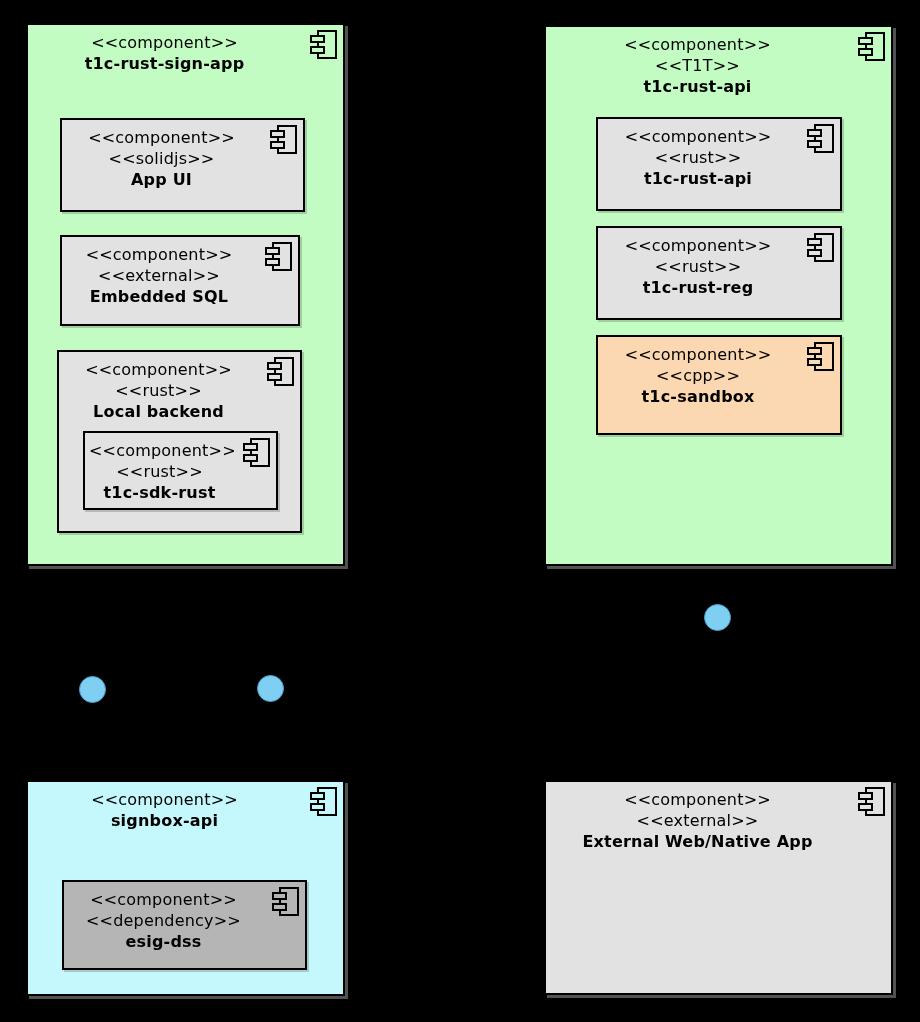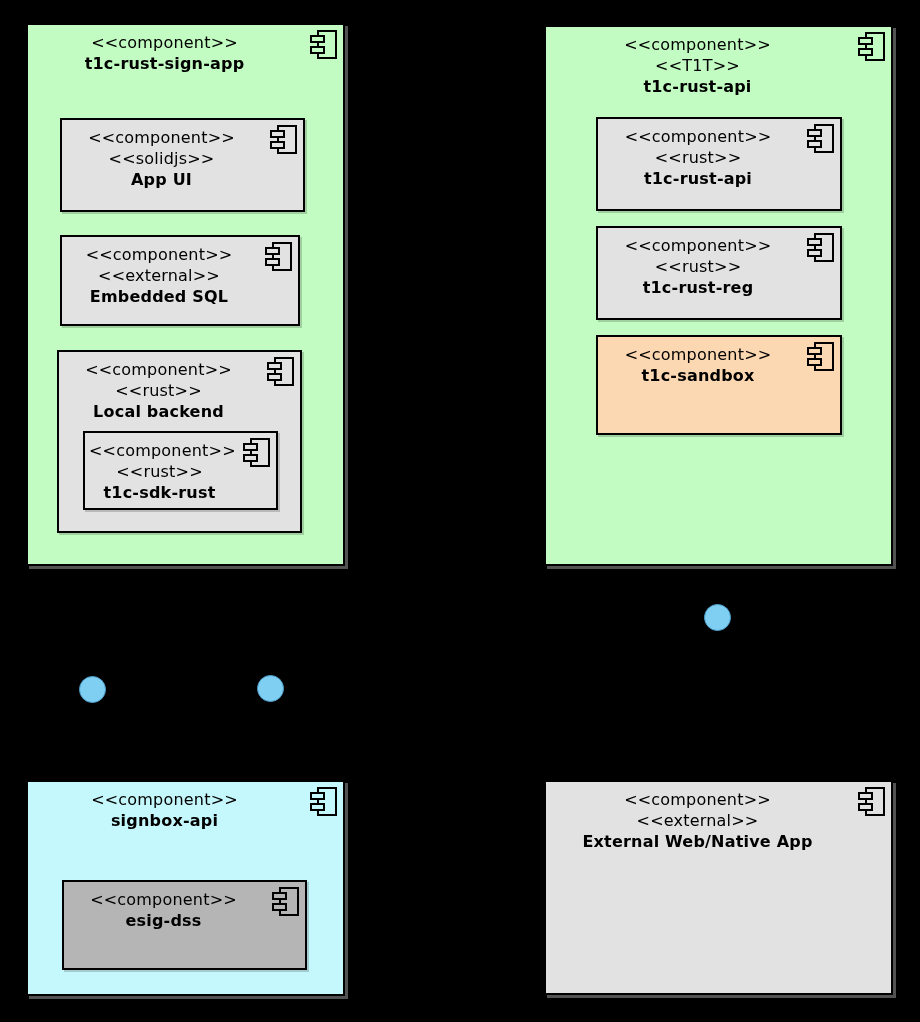--- a/index.html
+++ b/index.html
@@ -150,20 +150,21 @@
     </div>
 
     <div class="box orange shadow-inner" style="left:50px;top:308px;width:246px;height:100px;">
       <div class="comp-icon">
           <div class="m"></div>
           <div class="t a"></div>
           <div class="t b"></div>
         </div>
       <div class="ctitle">
         <div class="st">&lt;&lt;component&gt;&gt;</div>
+        <div class="st">&lt;&lt;cpp&gt;&gt;</div>
         <div class="nm">t1c-sandbox</div>
       </div>
     </div>
   </div>
 
   <div class="box cyan shadow-outer" style="left:26px;top:780px;width:319px;height:216px;">
     <div class="comp-icon">
         <div class="m"></div>
         <div class="t a"></div>
         <div class="t b"></div>
@@ -174,20 +175,21 @@
     </div>
 
     <div class="box darkgray shadow-inner" style="left:34px;top:98px;width:245px;height:90px;">
       <div class="comp-icon">
           <div class="m"></div>
           <div class="t a"></div>
           <div class="t b"></div>
         </div>
       <div class="ctitle">
         <div class="st">&lt;&lt;component&gt;&gt;</div>
+        <div class="st">&lt;&lt;dependency&gt;&gt;</div>
         <div class="nm">esig-dss</div>
       </div>
     </div>
   </div>
 
   <div class="box gray shadow-outer" style="left:544px;top:780px;width:349px;height:215px;">
     <div class="comp-icon">
         <div class="m"></div>
         <div class="t a"></div>
         <div class="t b"></div>

